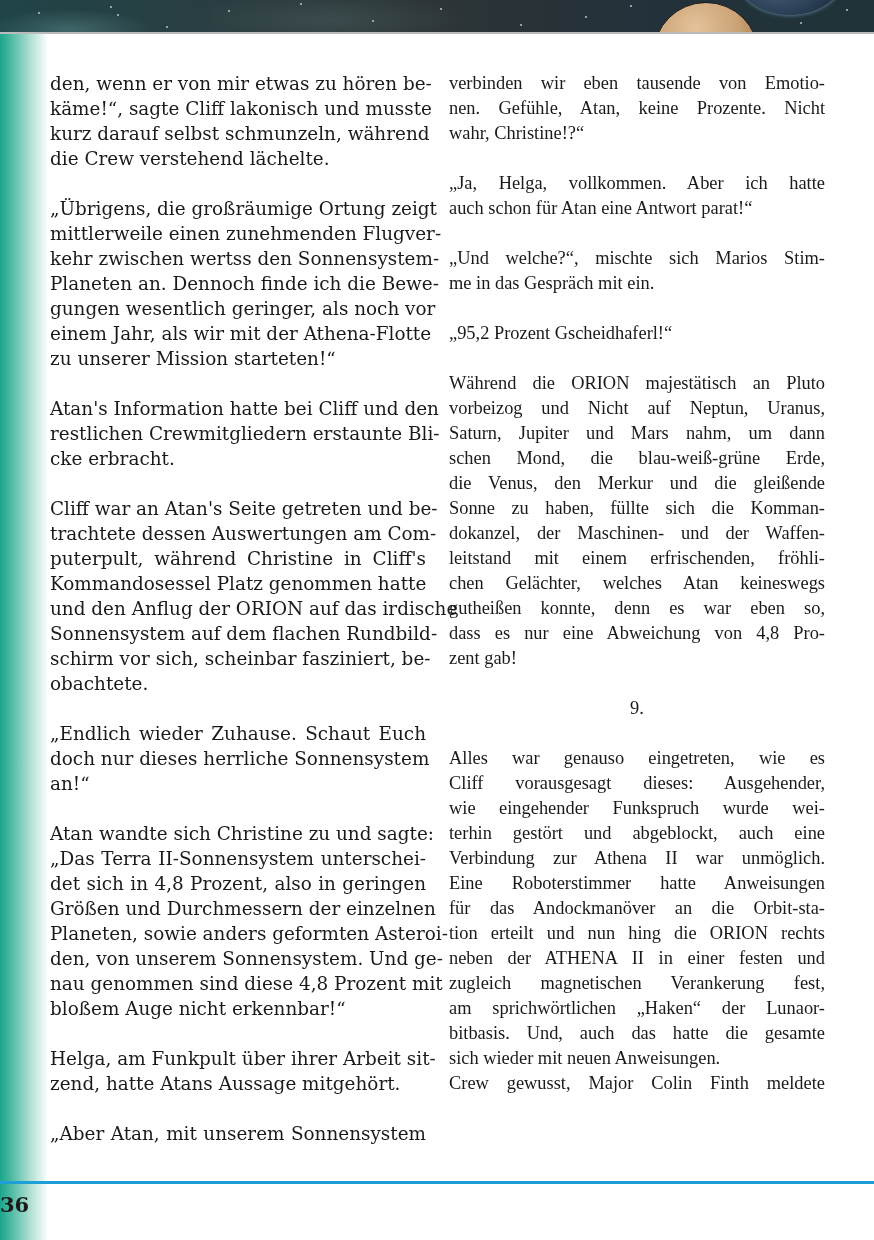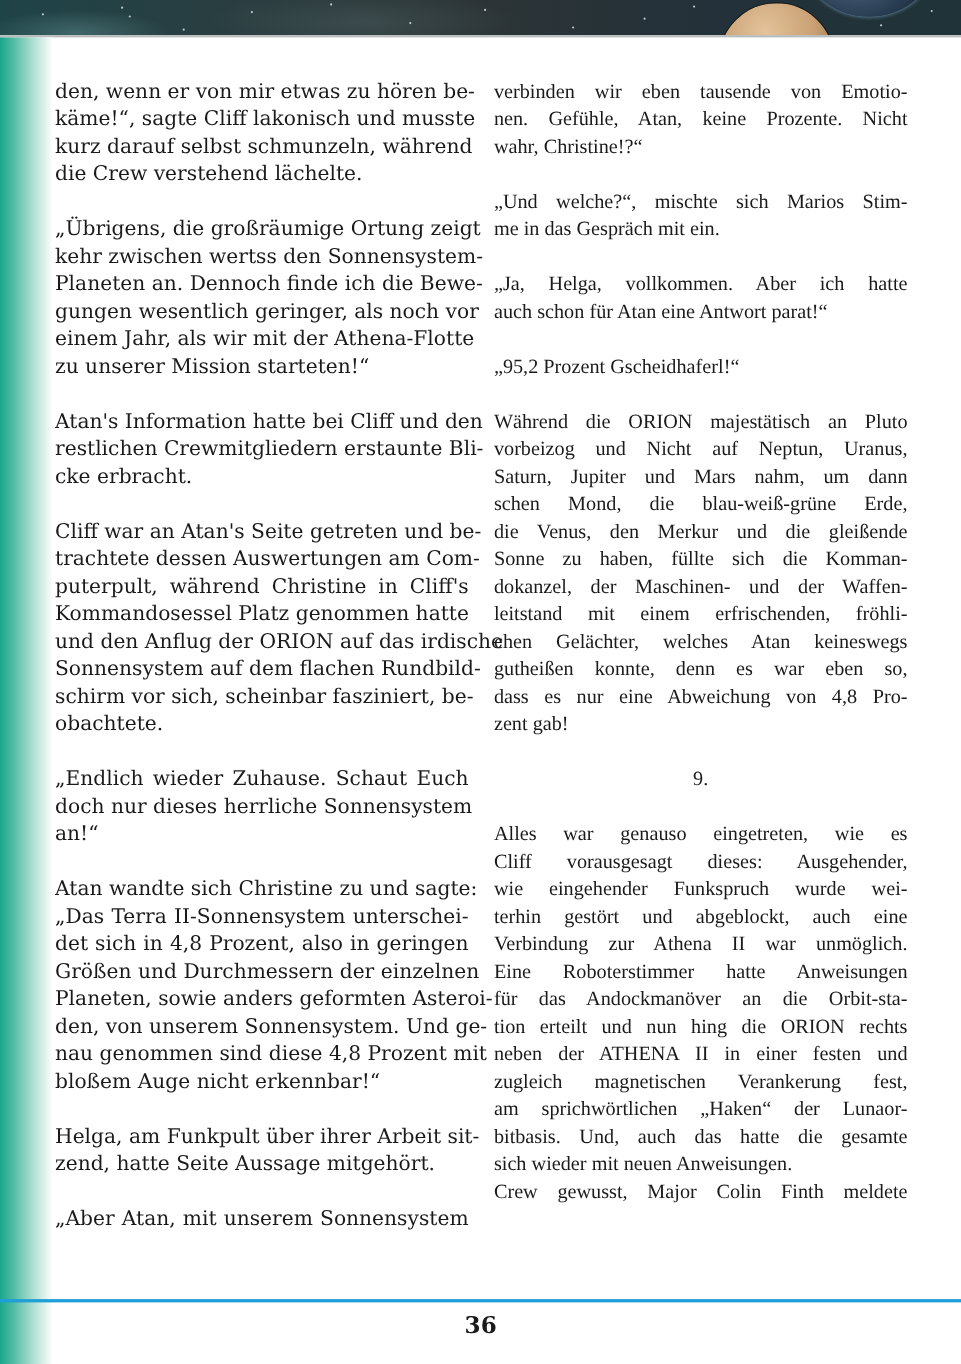--- a/index.html
+++ b/index.html
@@ -34,21 +34,21 @@
   }
   .column { position: absolute; top: 71px; width: 376px; font-size: 18.4px; line-height: 25px; }
   .col-left { left: 50px; }
   .col-right { left: 449px; font-family: Liberation Serif, serif; }
   .para { margin: 0 0 25px 0; }
   .line { display: block; text-align: justify; text-align-last: justify; white-space: nowrap; height: 25px; }
   .line.last { text-align-last: left; }
   .chapter { text-align: center; margin: 25px 0 25px 0; height: 25px; }
   .footer-rule { position: absolute; left: 0; top: 1181px; width: 874px; height: 3px; background: #1e9fd8; }
   .page-number {
-    position: absolute; left: 0; width: 874px; top: 1192px; text-align: center;
+    position: absolute; left: 0; width: 874px; top: 1192px; 
     font-family: "DejaVu Serif", serif; font-weight: bold; font-size: 21px;
   }
 </style>
 </head>
 <body>
 
 <div class="banner">
   <span class="star" style="left:38px;top:12px"></span>
   <span class="star" style="left:110px;top:6px"></span>
   <span class="star" style="left:117px;top:14px"></span>
@@ -70,20 +70,21 @@
 
 <div class="column col-left" id="col-left">
     <p class="para">
       <span class="line">den, wenn er von mir etwas zu hören be-</span>
       <span class="line">käme!“, sagte Cliff lakonisch und musste</span>
       <span class="line">kurz darauf selbst schmunzeln, während</span>
       <span class="line last">die Crew verstehend lächelte.</span>
     </p>
     <p class="para">
       <span class="line">„Übrigens, die großräumige Ortung zeigt</span>
+      <span class="line">mittlerweile einen zunehmenden Flugver-</span>
       <span class="line">kehr zwischen wertss den Sonnensystem-</span>
       <span class="line">Planeten an. Dennoch finde ich die Bewe-</span>
       <span class="line">gungen wesentlich geringer, als noch vor</span>
       <span class="line">einem Jahr, als wir mit der Athena-Flotte</span>
       <span class="line last">zu unserer Mission starteten!“</span>
     </p>
     <p class="para">
       <span class="line">Atan's Information hatte bei Cliff und den</span>
       <span class="line">restlichen Crewmitgliedern erstaunte Bli-</span>
       <span class="line last">cke erbracht.</span>
@@ -108,39 +109,39 @@
       <span class="line">„Das Terra II-Sonnensystem unterschei-</span>
       <span class="line">det sich in 4,8 Prozent, also in geringen</span>
       <span class="line">Größen und Durchmessern der einzelnen</span>
       <span class="line">Planeten, sowie anders geformten Asteroi-</span>
       <span class="line">den, von unserem Sonnensystem. Und ge-</span>
       <span class="line">nau genommen sind diese 4,8 Prozent mit</span>
       <span class="line last">bloßem Auge nicht erkennbar!“</span>
     </p>
     <p class="para">
       <span class="line">Helga, am Funkpult über ihrer Arbeit sit-</span>
-      <span class="line last">zend, hatte Seite Aussage mitgehört.</span>
+      <span class="line last">zend, hatte Atans Aussage mitgehört.</span>
     </p>
     <p class="para">
       <span class="line">„Aber Atan, mit unserem Sonnensystem</span>
     </p>
   </div>
 <div class="column col-right" id="col-right">
     <p class="para">
       <span class="line">verbinden wir eben tausende von Emotio-</span>
       <span class="line">nen. Gefühle, Atan, keine Prozente. Nicht</span>
       <span class="line last">wahr, Christine!?“</span>
     </p>
     <p class="para">
+      <span class="line">„Ja, Helga, vollkommen. Aber ich hatte</span>
+      <span class="line last">auch schon für Atan eine Antwort parat!“</span>
+    </p>
+    <p class="para">
       <span class="line">„Und welche?“, mischte sich Marios Stim-</span>
       <span class="line last">me in das Gespräch mit ein.</span>
-    </p>
-    <p class="para">
-      <span class="line">„Ja, Helga, vollkommen. Aber ich hatte</span>
-      <span class="line last">auch schon für Atan eine Antwort parat!“</span>
     </p>
     <p class="para">
       <span class="line last">„95,2 Prozent Gscheidhaferl!“</span>
     </p>
     <p class="para">
       <span class="line">Während die ORION majestätisch an Pluto</span>
       <span class="line">vorbeizog und Nicht auf Neptun, Uranus,</span>
       <span class="line">Saturn, Jupiter und Mars nahm, um dann</span>
       <span class="line">schen Mond, die blau-weiß-grüne Erde,</span>
       <span class="line">die Venus, den Merkur und die gleißende</span>

